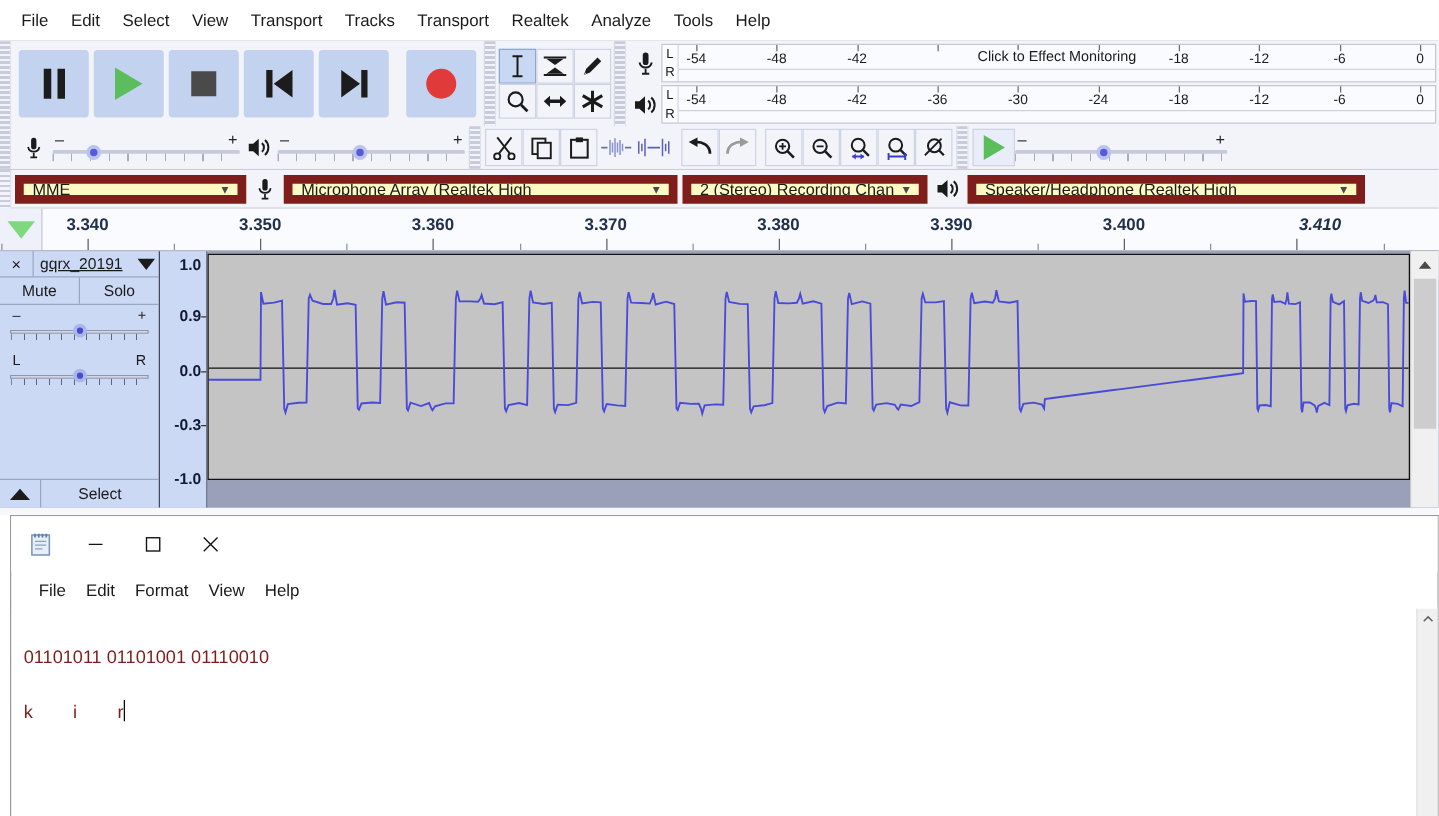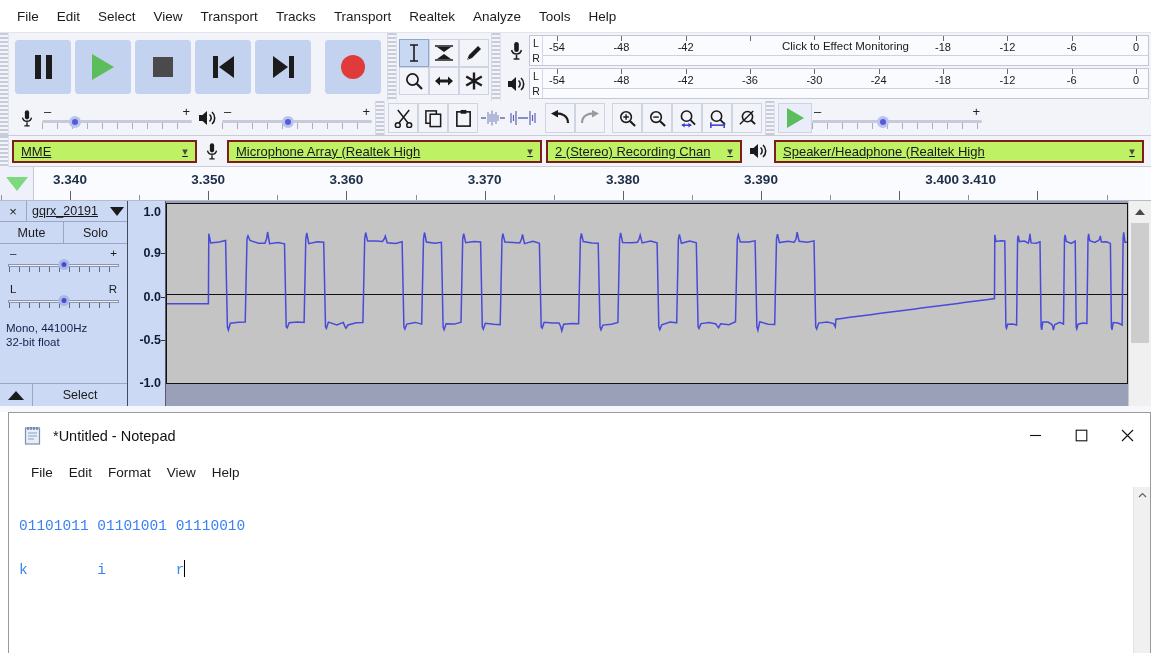--- a/index.html
+++ b/index.html
@@ -63,21 +63,21 @@
      background:#5a5ad8; border:3px solid #b9c4ee; transform:translateX(-50%); cursor:pointer; }
   .sld .minus,.sld .plus { position:absolute; top:-1px; font-size:13px; color:#222; }
   .sld .minus { left:2px; } .sld .plus { right:2px; }
 
   
   .ebtn { width:30px;height:30px;border:1px solid #cfd4e2;background:#f2f4fa;display:flex;align-items:center;justify-content:center;cursor:pointer; }
   .ebtn.flat { border-color:transparent; background:transparent; }
 
   
   .devbar { height:31px; display:flex; align-items:center; background:#f2f4fa; border-bottom:1px solid #c9cdda; }
-  .combo { height:23px; border:2px solid #7f1d1d; background:#bef264; display:flex; align-items:center;
+  .combo { height:23px; border:7px solid #7f1d1d; background:#fef9c3; display:flex; align-items:center;
            padding:0 2px 0 7px; font-size:13px; color:#1a1a1a; cursor:pointer; overflow:hidden; white-space:nowrap;text-decoration:underline; }
   .combo span.txt { flex:1; overflow:hidden; text-overflow:clip; }
   .combo .chev { width:16px; text-align:center; color:#4a4a4a; font-size:11px; }
 
   
   .timeline { height:34px; background:#fafbff; border-bottom:1px solid #b7bbc9; position:relative; display:flex; }
   .tl-pinbtn { width:34px; border-right:1px solid #c5c9d6; display:flex; align-items:center; justify-content:center;
                background:#eef1f9; cursor:pointer; }
   .tri-down { width:0;height:0;border-left:11px solid transparent;border-right:11px solid transparent;border-top:14px solid #7ed87e; }
   .tl-scale { position:relative; flex:1; }
@@ -130,22 +130,22 @@
   #notepad { position:absolute; left:8px; top:412px; width:1143px; height:241px; background:#fff;
              border:1px solid #9a9a9a; border-bottom:none; display:flex; flex-direction:column; }
   .np-title { height:45px; display:flex; align-items:center; padding-left:14px; background:#fff; }
   .np-icon { width:20px;height:20px;margin-right:10px;position:relative; }
   .np-name { font-size:14.5px; color:#111; flex:1; }
   .np-wbtns { display:flex; height:45px; }
   .wbtn { width:46px; display:flex;align-items:center;justify-content:center;cursor:pointer; }
   .np-menubar { height:28px; display:flex; align-items:center; padding-left:14px; }
   .np-menubar .mi { padding:2px 8px; font-size:13.5px; cursor:default; }
   .np-body { flex:1; position:relative; border-top:1px solid #fff; display:flex; }
-  .np-text { flex:1; padding:6px 4px 0 10px; font-family:Liberation Mono, monospace; font-size:14.5px;
-             line-height:22px; white-space:pre; color:#3b82f6; position:relative; }
+  .np-text { flex:1; padding:6px 4px 0 10px; font-family:Liberation Sans, sans-serif; font-size:14.5px;
+             line-height:22px; white-space:pre; color:#7f1d1d; position:relative; }
   .np-caret { display:inline-block; width:1px; height:17px; background:#000; vertical-align:-3px;
               animation:blink 1.1s steps(1,end) infinite; }
   @keyframes blink { 0%,55%{opacity:1} 56%,100%{opacity:1} }
   .np-scroll { width:17px; background:#f0f0f0; border-left:1px solid #e2e2e2; position:relative; }
   .np-scroll .sarrow { height:17px; display:flex;align-items:center;justify-content:center;cursor:pointer; }
 </style>
 </head>
 <body>
 
 <div id="audacity">
@@ -489,21 +489,21 @@
       <span class="txt">2 (Stereo) Recording Chan</span>
       <span class="chev">▾</span>
     </div>
     <span class="ebtn flat" style="width:32px;">
       <svg width="19" height="18" viewBox="0 0 19 18">
         <path d="M1 6 H4.5 L9 2 V16 L4.5 12 H1 Z" fill="#1b1b1b"></path>
         <path d="M11.5 5.5 a4.5 4.5 0 0 1 0 7" stroke="#1b1b1b" stroke-width="1.6" fill="none"></path>
         <path d="M14 3 a8 8 0 0 1 0 12" stroke="#1b1b1b" stroke-width="1.6" fill="none"></path>
       </svg>
     </span>
-    <div class="combo" style="width:370px;">
+    <div class="combo" style="width:318px;">
       <span class="txt">Speaker/Headphone (Realtek High</span>
       <span class="chev">▾</span>
     </div>
   </div>
 
   <div class="timeline">
     <div class="tl-pinbtn">
       <span class="tri-down"></span>
     </div>
     <div class="tl-scale" id="tl-scale">
@@ -518,24 +518,24 @@
         <div class="tmin" style="left: 381.5px;"></div>
         <div class="tlab" style="left: 450.6px;">3.370</div>
         <div class="tmaj" style="left: 450.6px;"></div>
         <div class="tmin" style="left: 519.7px;"></div>
         <div class="tlab" style="left: 588.8px;">3.380</div>
         <div class="tmaj" style="left: 588.8px;"></div>
         <div class="tmin" style="left: 657.9px;"></div>
         <div class="tlab" style="left: 727px;">3.390</div>
         <div class="tmaj" style="left: 727px;"></div>
         <div class="tmin" style="left: 796.1px;"></div>
-        <div class="tlab" style="left: 865.2px; margin-left: 43px;">3.400</div>
+        <div class="tlab" style="left: 865.2px;">3.400</div>
         <div class="tmaj" style="left: 865.2px;"></div>
         <div class="tmin" style="left: 934.3px;"></div>
-        <div class="tlab" style="left: 945px;">3.410</div>
+        <div class="tlab" style="left: 1022px; font-style: italic;">3.410</div>
         <div class="tmaj" style="left: 1003.4px;"></div>
         <div class="tmin" style="left: 1072.5px;"></div>
         <div class="tmin" style="left: -33.1px;"></div>
       </div>
   </div>
 
   <div class="trackarea">
     <div class="tpanel">
       <div class="tp-row1">
         <div class="tp-x">
@@ -557,39 +557,35 @@
           <div class="ticks"></div>
         <div class="thumb"></div>
       </div>
       <div class="tslider" style="margin-top:6px;">
         <span class="lab l">L</span>
         <span class="lab r">R</span>
         <div class="rail"></div>
           <div class="ticks"></div>
         <div class="thumb"></div>
       </div>
-      <div class="tinfo" style="margin-top:6px;">
-        <div>Mono, 44100Hz</div>
-        <div>32-bit float</div>
-      </div>
       <div class="tp-row-bottom">
         <div class="tp-up">
           <span class="caret-u"></span>
         </div>
         <div class="tp-select">Select</div>
       </div>
     </div>
 
     <div class="vruler" id="vruler">
         <div class="vlab" style="top: 11px;">1.0</div>
         <div class="vlab" style="top: 52.25px;">0.9</div>
         <div class="vtick" style="top: 52.25px;"></div>
         <div class="vlab" style="top: 95.5px;">0.0</div>
         <div class="vtick" style="top: 95.5px;"></div>
-        <div class="vlab" style="top: 138.75px;">-0.5</div>
+        <div class="vlab" style="top: 138.75px;">-0.3</div>
         <div class="vtick" style="top: 138.75px;"></div>
         <div class="vlab" style="top: 182px;">-1.0</div>
       </div>
 
     <div class="wavewrap">
       <div class="waveclip">
         <div class="zeroline"></div>
         <svg id="wavesvg" width="1062" height="179" viewBox="0 0 1062 179" preserveAspectRatio="none" style="position:absolute;left:0;top:0;">
           <path id="wavepath" fill="none" stroke="#4a4ad8" stroke-width="1.5" d="M 0.0 99.8 L 41.4 99.8 L 41.8 29.7 L 43.7 38.9 L 52.2 38.1 L 58.6 36.5 L 60.4 122.8 L 61.4 126.0 L 63.3 119.3 L 71.8 118.2 L 78.2 118.0 L 80.0 34.8 L 81.0 31.9 L 83.0 36.5 L 91.4 39.2 L 97.9 39.2 L 99.6 34.8 L 100.6 28.0 L 102.6 39.7 L 111.0 38.6 L 117.5 39.8 L 119.2 122.8 L 120.2 123.9 L 122.2 118.8 L 130.6 118.0 L 137.1 118.4 L 138.8 34.8 L 139.8 29.0 L 141.8 39.7 L 150.2 37.8 L 156.7 38.2 L 158.5 122.8 L 159.4 124.4 L 161.4 118.1 L 169.8 120.9 L 176.3 118.4 L 178.1 122.8 L 179.0 124.2 L 181.0 121.0 L 189.4 118.7 L 195.9 118.6 L 197.7 34.8 L 198.7 28.5 L 200.6 37.1 L 209.0 37.1 L 215.5 37.4 L 217.3 34.8 L 218.3 32.1 L 220.2 38.8 L 228.7 39.4 L 235.1 37.7 L 236.9 122.8 L 237.9 125.0 L 239.8 120.1 L 248.3 118.4 L 254.7 120.1 L 256.5 34.8 L 257.5 28.5 L 259.4 38.0 L 267.9 39.2 L 274.4 38.3 L 276.1 122.8 L 277.1 125.7 L 279.1 119.7 L 287.5 120.1 L 294.0 118.3 L 295.7 34.8 L 296.7 29.6 L 298.7 38.7 L 307.1 37.5 L 313.6 37.9 L 315.3 122.8 L 316.3 125.1 L 318.3 119.2 L 326.7 120.3 L 333.2 120.8 L 335.0 34.8 L 335.9 29.7 L 337.9 38.1 L 346.3 38.4 L 352.8 38.9 L 354.6 34.8 L 355.5 30.3 L 357.5 39.6 L 365.9 37.3 L 372.4 39.2 L 374.2 122.8 L 375.2 124.1 L 377.1 118.2 L 385.5 119.1 L 392.0 119.0 L 393.8 122.8 L 394.8 126.9 L 396.7 120.3 L 405.2 119.5 L 411.6 119.8 L 413.4 34.8 L 414.4 29.5 L 416.3 37.6 L 424.8 39.1 L 431.2 39.3 L 433.0 122.8 L 434.0 125.8 L 435.9 121.1 L 444.4 120.2 L 450.9 118.5 L 452.6 34.8 L 453.6 28.9 L 455.6 38.4 L 464.0 38.7 L 470.5 38.2 L 472.2 34.8 L 473.2 31.1 L 475.2 38.9 L 483.6 37.0 L 490.1 38.9 L 491.8 122.8 L 492.8 125.7 L 494.8 120.9 L 503.2 118.1 L 509.7 118.8 L 511.4 34.8 L 512.4 30.3 L 514.4 39.3 L 522.8 37.1 L 529.3 38.9 L 531.1 122.8 L 532.0 124.5 L 534.0 119.6 L 542.4 118.5 L 548.9 119.9 L 550.7 122.8 L 551.6 123.7 L 553.6 119.7 L 562.0 120.8 L 568.5 117.7 L 570.3 34.8 L 571.3 31.0 L 573.2 37.9 L 581.7 37.9 L 588.1 36.8 L 589.9 122.8 L 590.9 126.2 L 592.8 117.8 L 601.3 120.3 L 607.7 120.4 L 609.5 34.8 L 610.5 30.1 L 612.4 38.6 L 620.9 37.2 L 627.3 38.2 L 629.1 34.8 L 630.1 28.2 L 632.1 37.2 L 640.5 38.2 L 647.0 36.8 L 648.7 122.8 L 649.7 125.0 L 651.7 119.1 L 660.1 118.1 L 666.6 119.6 L 668.3 122.8 L 668.9 115.2 L 675.0 114.4 L 681.1 113.6 L 687.2 112.8 L 693.3 112.0 L 699.4 111.2 L 705.5 110.4 L 711.6 109.6 L 717.7 108.8 L 723.8 108.0 L 729.9 107.3 L 736.0 106.5 L 742.1 105.7 L 748.2 104.9 L 754.3 104.1 L 760.4 103.3 L 766.5 102.5 L 772.6 101.7 L 778.7 100.9 L 784.8 100.2 L 790.9 99.4 L 797.0 98.6 L 803.1 97.8 L 809.2 97.0 L 815.3 96.2 L 821.4 95.4 L 827.5 94.6 L 827.8 30.8 L 828.9 37.4 L 834.0 36.8 L 837.8 36.9 L 838.9 122.8 L 839.5 124.3 L 840.7 120.3 L 845.7 120.0 L 849.6 121.0 L 850.6 34.8 L 851.2 31.6 L 852.4 37.6 L 857.4 37.1 L 861.3 39.1 L 862.4 34.8 L 862.9 29.9 L 864.1 38.9 L 869.2 39.3 L 873.0 37.9 L 874.1 122.8 L 874.7 125.9 L 875.8 118.0 L 880.9 118.0 L 884.7 120.3 L 885.8 122.8 L 886.4 126.0 L 887.6 120.7 L 892.6 118.3 L 896.5 120.0 L 897.5 34.8 L 898.1 30.9 L 899.3 37.5 L 904.3 39.5 L 908.2 37.0 L 909.2 122.8 L 909.8 124.9 L 911.0 120.2 L 916.0 119.0 L 919.9 119.5 L 921.0 34.8 L 921.6 29.8 L 922.7 36.7 L 927.8 38.4 L 931.6 36.5 L 932.7 34.8 L 933.3 31.9 L 934.4 37.9 L 939.5 37.7 L 943.4 39.4 L 944.4 122.8 L 945.0 125.8 L 946.2 118.5 L 951.2 119.1 L 955.1 121.0 L 956.1 34.8 L 956.7 28.4 L 957.9 38.3 L 962.9 38.4 L 966.8 37.1 L 967.9 122.8 L 968.4 126.3 L 969.6 120.6 L 974.7 118.1 L 978.5 120.0 L 979.6 122.8 L 980.2 124.0 L 981.3 120.4 L 986.4 120.9 L 990.3 118.5 L 991.3 34.8 L 991.9 28.9 L 993.1 37.9 L 998.1 39.9 L 1002.0 38.5 L 1003.0 34.8 L 1003.6 28.7 L 1004.8 38.4 L 1009.8 39.3 L 1013.7 39.2 L 1014.8 122.8 L 1015.3 124.2 L 1016.5 119.1 L 1021.6 119.1 L 1025.4 120.1 L 1026.5 34.8 L 1027.1 29.4 L 1028.2 39.5 L 1033.3 37.0 L 1037.1 39.5 L 1038.2 122.8 L 1038.8 127.1 L 1040.0 120.7 L 1045.0 120.3 L 1048.9 120.8 L 1049.9 34.8 L 1050.5 29.3 L 1051.7 38.4 L 1056.7 37.6 L 1060.6 39.8 L 1061.6 122.8"></path>
         </svg>
@@ -615,21 +611,20 @@
             <path d="M5 13 H11"></path>
           </g>
         <g stroke="#5b7ba6" stroke-width="1.4">
             <path d="M5 1 V4"></path>
             <path d="M8 1 V4"></path>
             <path d="M11 1 V4"></path>
             <path d="M14 1 V4"></path>
           </g>
       </svg>
     </span>
-    <span class="np-name">*Untitled - Notepad</span>
     <span class="np-wbtns">
       <span class="wbtn">
         <svg width="13" height="13" viewBox="0 0 13 13">
           <path d="M1 6.5 H12" stroke="#111" stroke-width="1.1"></path>
         </svg>
       </span>
       <span class="wbtn">
         <svg width="13" height="13" viewBox="0 0 13 13">
           <rect x="1.2" y="1.2" width="10.6" height="10.6" stroke="#111" stroke-width="1.1" fill="none"></rect>
         </svg>

